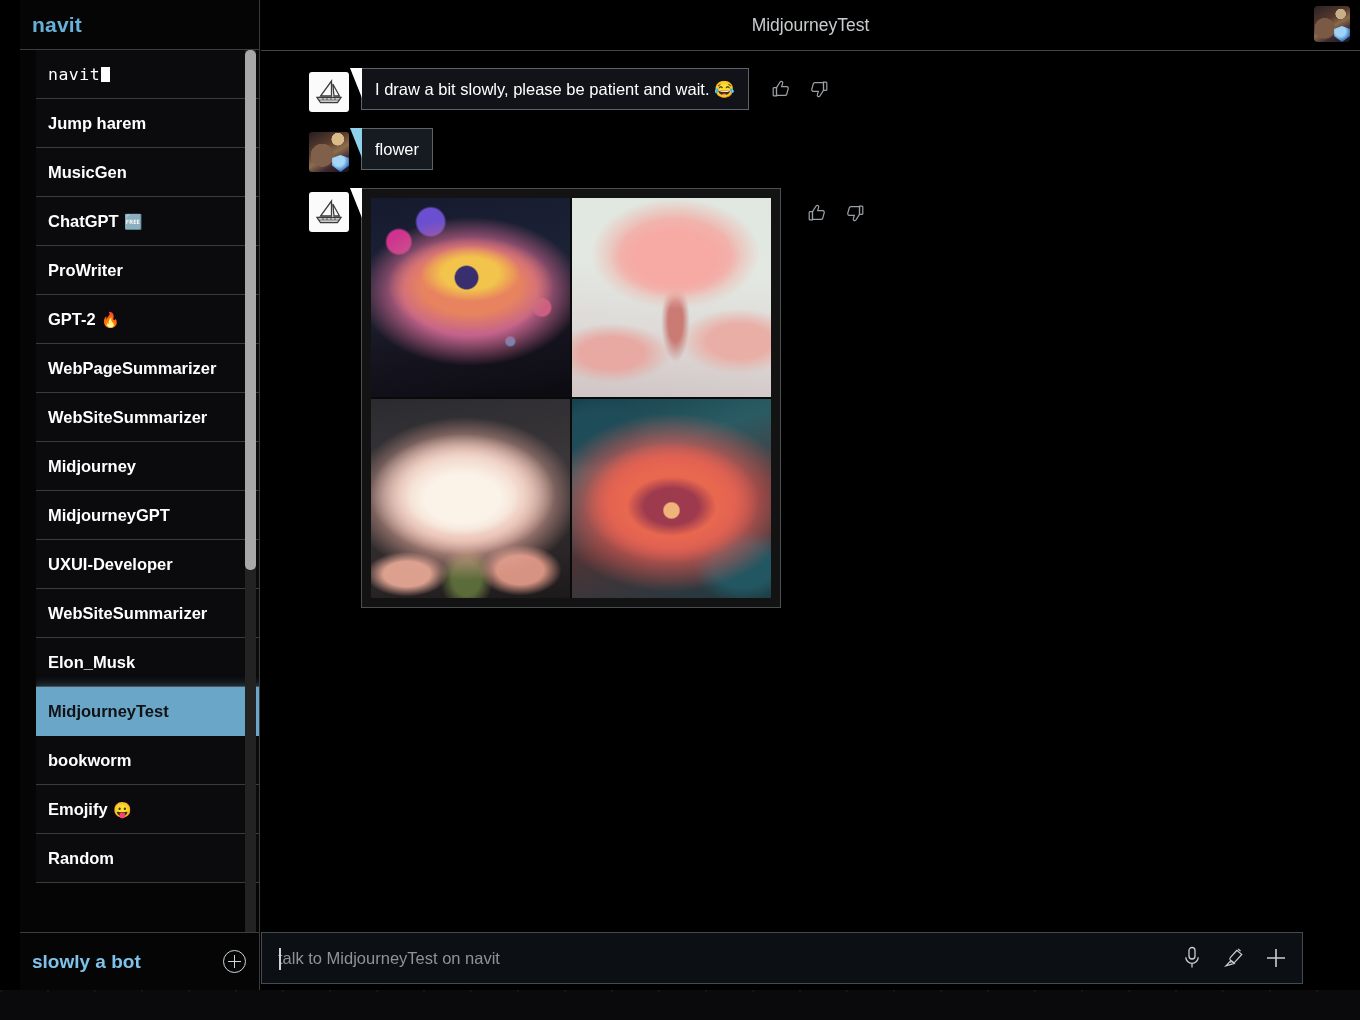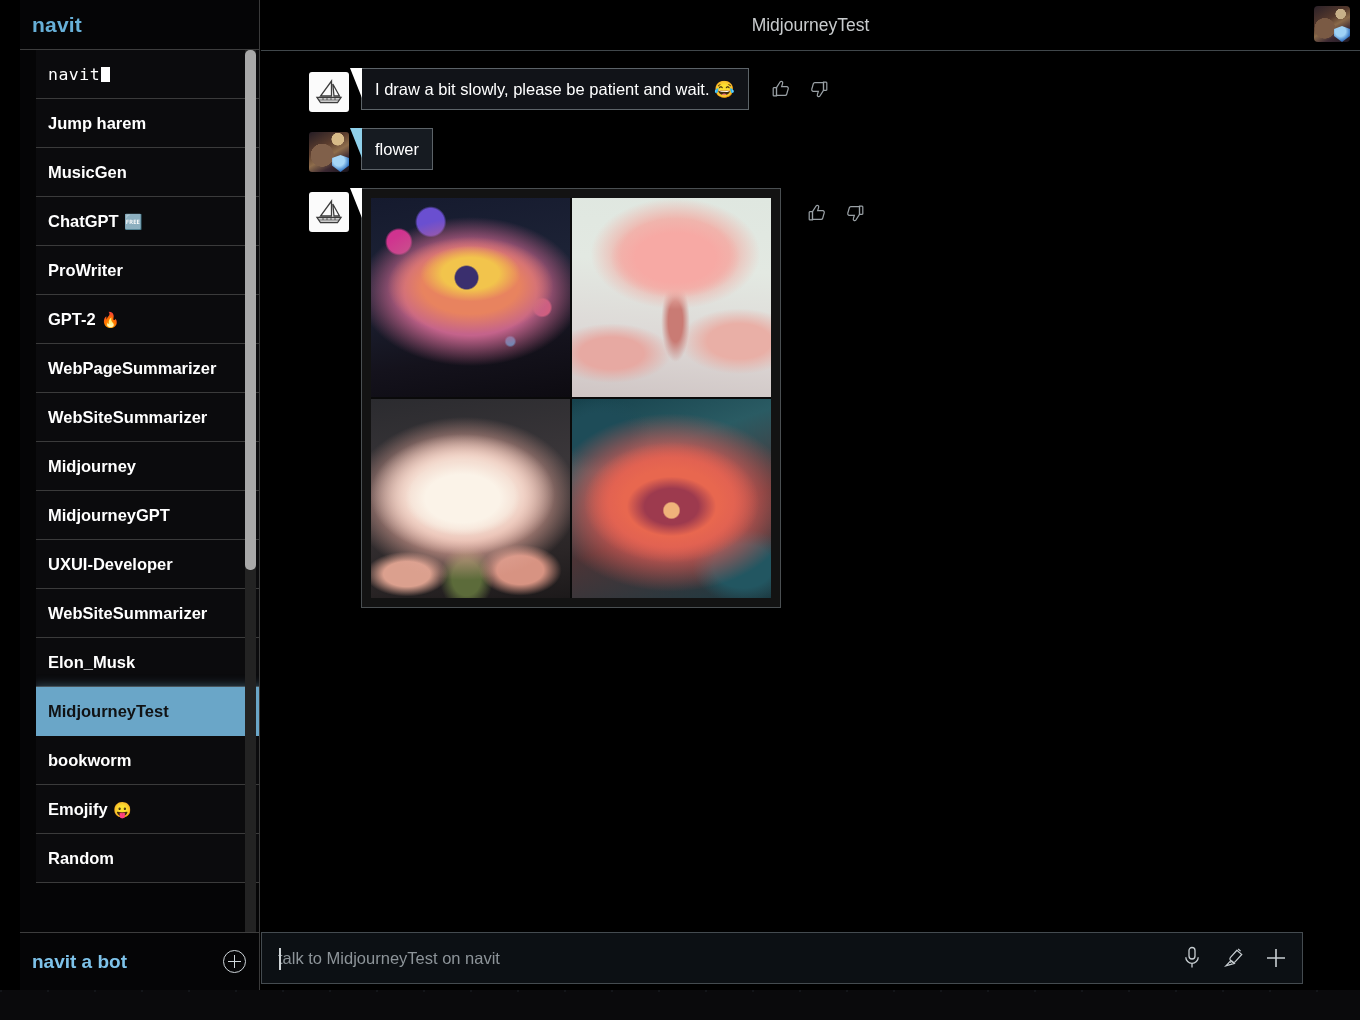--- a/index.html
+++ b/index.html
@@ -478,21 +478,21 @@
         <div class="bot-item">
           <span class="label">Random</span>
         </div>
       </div>
 
     <div id="sb-track">
       <div id="sb-thumb"></div>
     </div>
 
     <div id="create-bot">
-      <span class="cb-label">navit a bot</span>
+      <span class="cb-label">slowly a bot</span>
       <span class="plus-circle"></span>
     </div>
   </div>
 
   <div id="main">
 
     <div id="chat-header">
       <span id="chat-title">MidjourneyTest</span>
       <div id="header-avatar" class="avatar-img">
         <span class="shield"></span>

